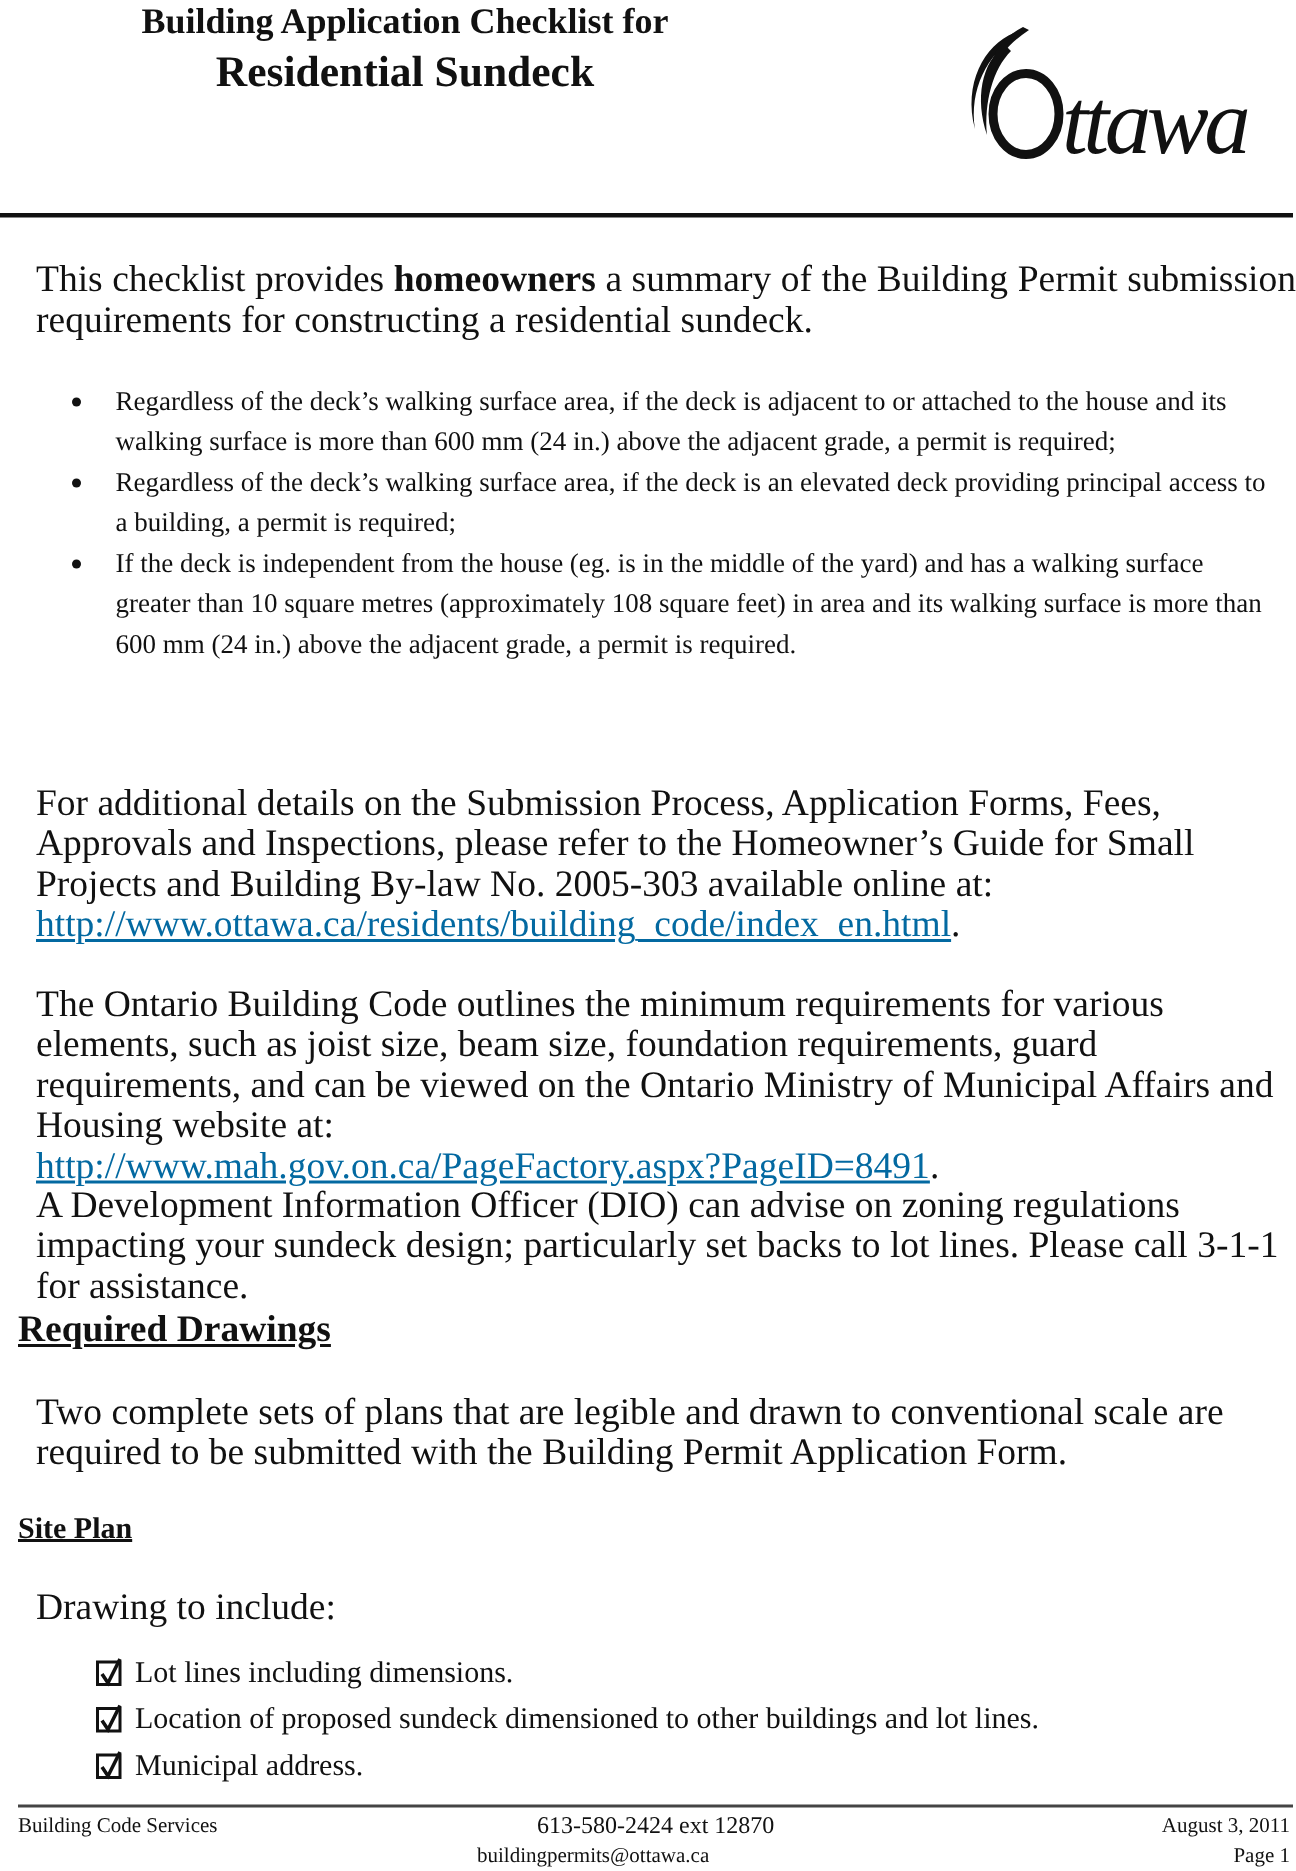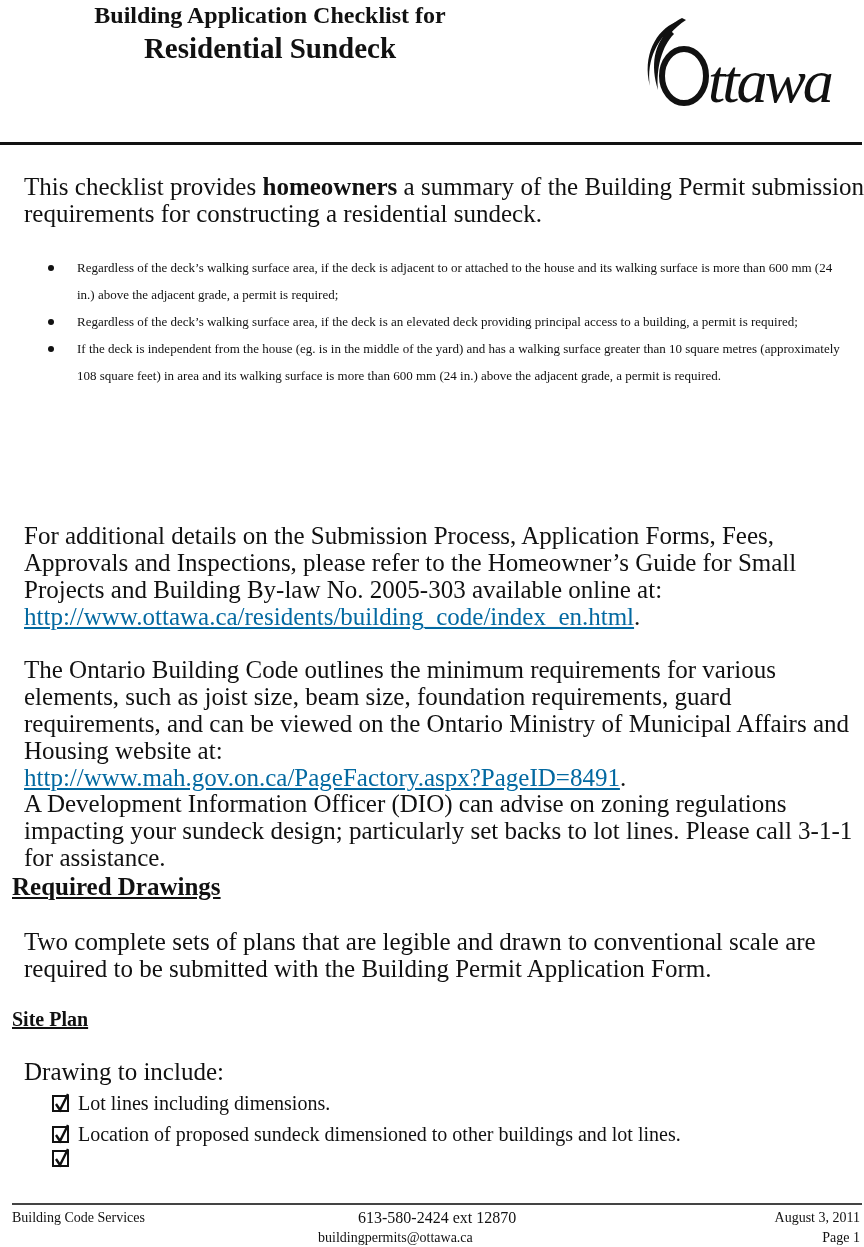--- a/index.html
+++ b/index.html
@@ -19,40 +19,40 @@
   .title-line4 { font-size: 29px; line-height: 36px; }
   .logo { position: absolute; left: 636px; top: 16px; width: 222px; height: 92px; }
   .header-rule {
     position: absolute; left: 0; top: 142px; width: 862px; height: 3px; background: #111;
   }
 
   .p { position: absolute; left: 24px; width: 840px; font-size: 25px; line-height: 27px; }
   .justify { text-align: justify; text-align-last: left; }
   .intro { top: 173px; }
   .bullets { position: absolute; left: 12px; top: 254px; width: 840px; margin: 0; padding: 0; list-style: none; }
-  .bullets li { position: relative; padding-left: 65px; font-size: 13px; line-height: 27px; }
+  .bullets li { position: relative; padding-left: 65px; font-size: 18px; line-height: 27px; }
   .bullet-dot {
     position: absolute; left: 36px; top: 11px; width: 6px; height: 6px; border-radius: 50%; background: #111;
   }
   .details { top: 522px; }
   .obc { top: 656px; }
   .dio { top: 790px; }
   a.link { color: #0369a1; text-decoration: underline; }
 
   .h-required {
     position: absolute; left: 12px; top: 870px; font-size: 25px; font-weight: bold;
     text-decoration: underline; line-height: 34px;
   }
   .plans { top: 928px; }
   .h-site {
     position: absolute; left: 12px; top: 1006px; font-size: 20px; font-weight: bold;
     text-decoration: underline; line-height: 27px;
   }
   .drawing-label { top: 1058px; }
-  .checklist { position: absolute; left: 52px; top: 1088px; margin: 0; padding: 0; list-style: none; }
+  .checklist { position: absolute; left: 52px; top: 1088px; margin: 12px; padding: 0; list-style: none; }
   .checklist li { font-size: 20px; line-height: 31px; display: flex; align-items: center; }
   .checkbox {
     width: 17px; height: 17px; border: 2px solid #111; position: relative; margin-right: 9px;
     box-sizing: border-box; flex: 0 0 auto;
   }
   .checkbox svg { position: absolute; left: -1px; top: -5px; }
 
   .footer-rule { position: absolute; left: 12px; top: 1203px; width: 850px; height: 2px; background: #444; }
   .footer { position: absolute; top: 1208px; font-size: 14px; line-height: 20px; color: #111; }
   .f-left { left: 12px; text-align: right; }
@@ -124,20 +124,21 @@
         </svg>
       </span>
     <span>Location of proposed sundeck dimensioned to other buildings and lot lines.</span>
   </li>
   <li>
     <span class="checkbox">
         <svg width="18" height="22" viewBox="0 0 18 22">
           <path d="M3 12 L7 18 L15 2" fill="none" stroke="#111" stroke-width="2.4"></path>
         </svg>
       </span>
+    <span>Municipal address.</span>
   </li>
 </ul>
 
 <div class="footer-rule"></div>
 <div class="footer f-left">Building Code Services</div>
 <div class="footer f-center">
   <div class="f-phone">613-580-2424 ext 12870</div>
   <div>buildingpermits@ottawa.ca</div>
 </div>
 <div class="footer f-right">

